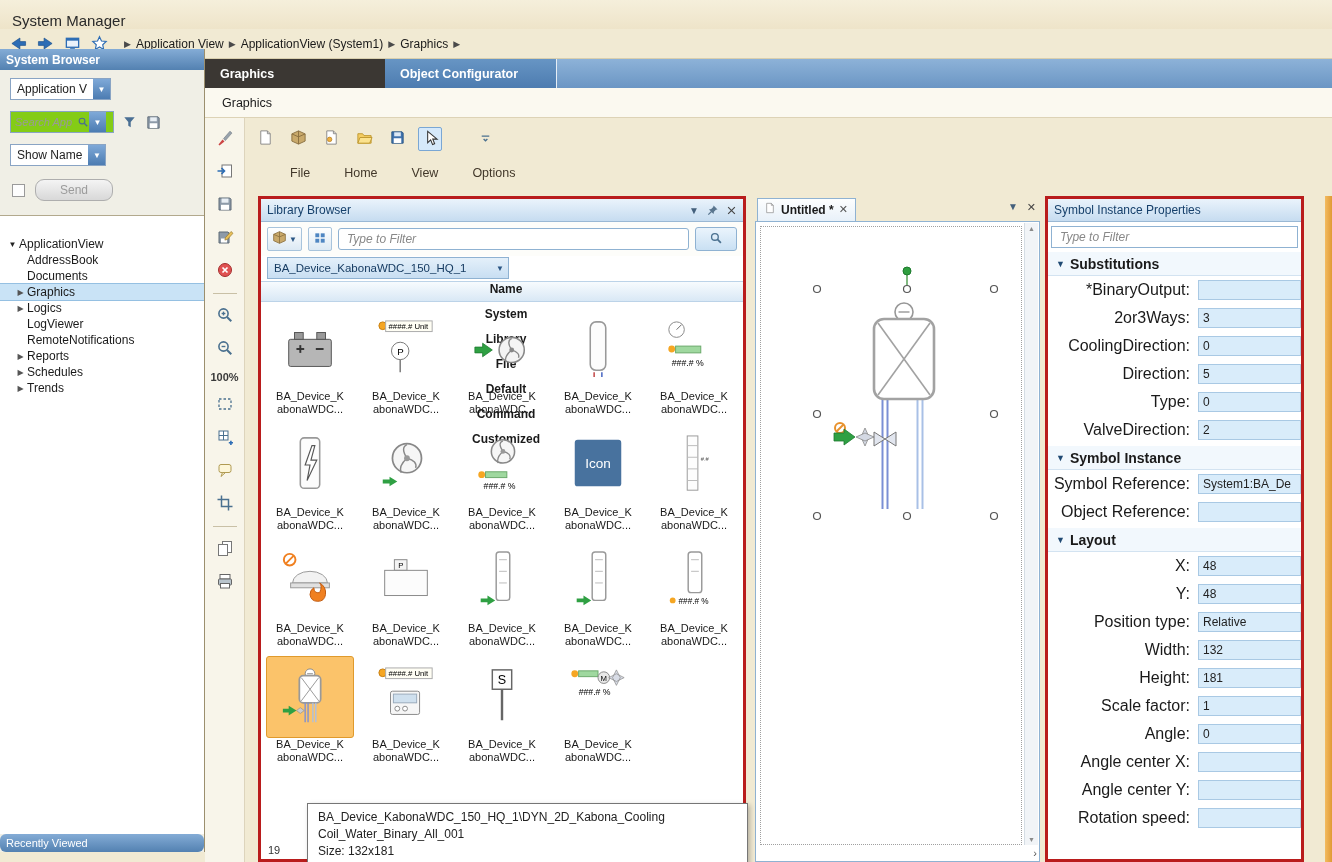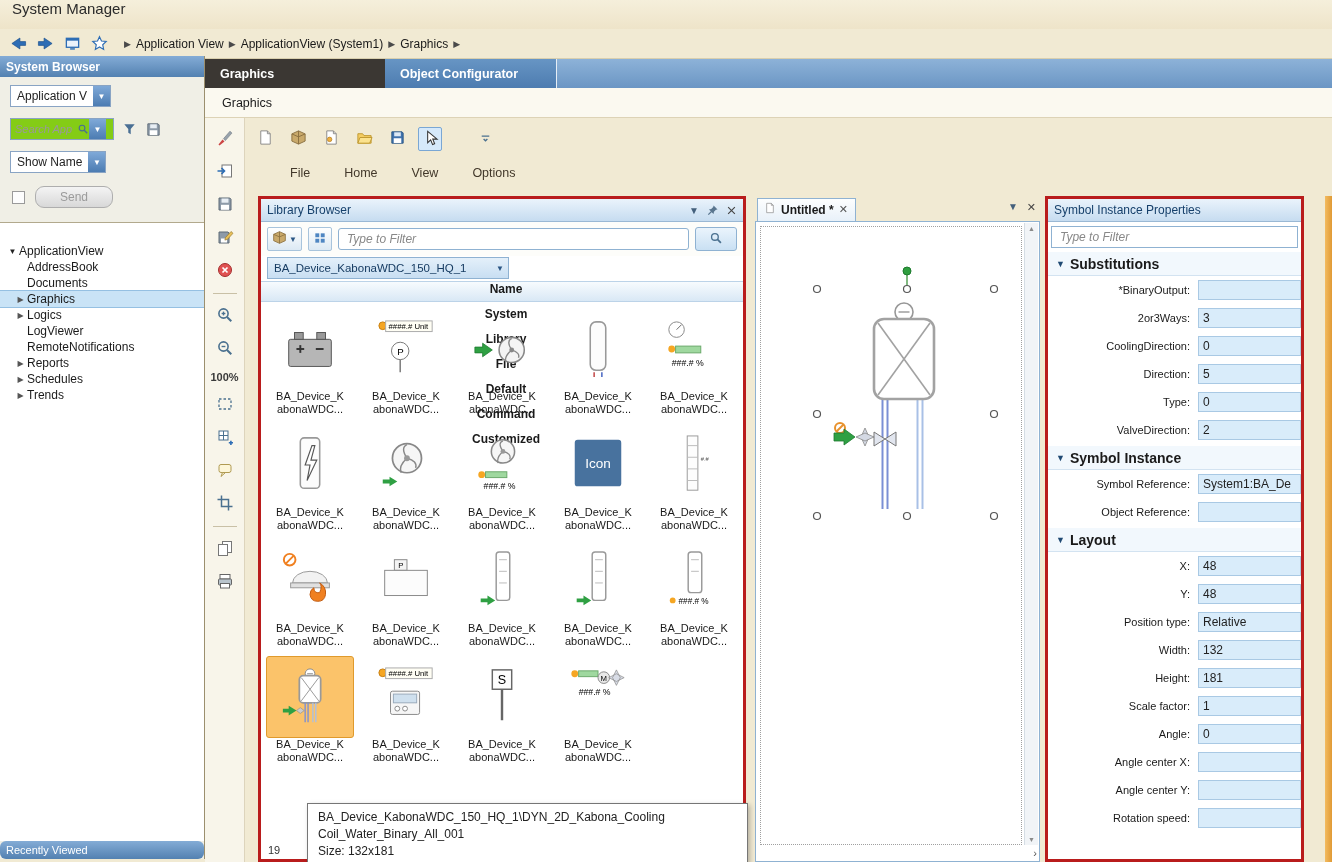--- a/index.html
+++ b/index.html
@@ -2,33 +2,33 @@
 <html><head>
 <meta charset="utf-8">
 <style>
   * { margin:0; padding:0; box-sizing:border-box; font-family:"Liberation Sans", sans-serif; }
   html,body { width:1332px; height:862px; overflow:hidden; }
   body { background:#f1ead3; cursor:default; }
   #app { position:relative; width:1332px; height:862px; background:#f1ead3; font-size:12px; color:#222; }
 
   
   .titlebar { position:absolute; left:0; top:0; width:1332px; height:29px;
-    background:linear-gradient(#f5efdb,#eee4c9); display:flex; align-items:flex-start;
+    background:linear-gradient(#f5efdb,#eee4c9); display:flex; align-items:flex-end;
     padding-left:12px; font-size:15px; color:#2a2a2a; }
   .navbar { position:absolute; left:0; top:29px; width:1332px; height:30px;
     background:#f1ead3; display:flex; align-items:center; gap:3px; padding-left:6px;
     border-bottom:1px solid #d9cfae; }
   .navbtn { width:24px; height:23px; border:none; background:transparent; display:flex;
     align-items:center; justify-content:center; padding:0; }
   .breadcrumb { display:flex; align-items:center; gap:5px; margin-left:10px; }
   .bc-sep { color:#4a4a4a; font-size:9px; }
   .bc-item { color:#1a1a1a; font-size:12px; }
 
   
-  .sidebar { position:absolute; left:0; top:56px; width:205px; height:803px;
+  .sidebar { position:absolute; left:0; top:49px; width:205px; height:803px;
     background:#f0efe6; border-right:1px solid #9b8f6e; }
   .blue-bar { background:linear-gradient(#84acd6,#5381b1); color:#fff; display:flex; align-items:center; }
   .sb-header { height:21px; font-size:12px; font-weight:bold; padding-left:6px; }
   .sb-controls { padding:8px 10px 0 10px; }
   .combo { display:inline-flex; height:22px; background:#fff; border:1px solid #89a4c4; }
   .combo-label { padding:3px 6px 0 6px; font-size:12px; white-space:nowrap; }
   .combo-btn { width:17px; background:linear-gradient(#7fa9d8,#4c7cb2); color:#fff;
     display:flex; align-items:center; justify-content:center; font-size:8px; }
   .search-row { margin-top:11px; display:flex; align-items:center; gap:7px; }
   .search-box { width:104px; height:22px; border:1px solid #89a4c4; background:#84cc16; display:flex; }
@@ -132,21 +132,21 @@
   
   #props { left:1045px; width:259px; }
   .prop-filter { margin:4px 3px 2px 3px; width:calc(100% - 6px); height:22px; border:1px solid #8fb2d2;
     padding:2px 8px; font-size:12px; outline:none; }
   .prop-filter::placeholder { font-style:italic; color:#888; }
   .sec-h { height:24px; display:flex; align-items:center; gap:5px; padding-left:8px;
     background:#f2f8fd; border-bottom:1px solid #d3e3f1; margin-top:2px; }
   .sec-ar { font-size:9px; color:#204a73; }
   .sec-t { font-size:14px; font-weight:bold; color:#1a1a1a; }
   .prow { height:28px; display:flex; align-items:center; }
-  .plabel { width:150px; text-align:right; padding-right:8px; font-size:11px; color:#1a1a1a; white-space:nowrap; }
+  .plabel { width:150px; text-align:right; padding-right:8px; font-size:16px; color:#1a1a1a; white-space:nowrap; }
   .pval { flex:1; height:20px; background:#d9ecfa; border:1px solid #a9c9e4; font-size:12px;
     padding:1px 4px; display:flex; align-items:center; white-space:nowrap; overflow:hidden; }
 
   .right-strip { position:absolute; right:0; top:196px; bottom:0; width:7px;
     background:linear-gradient(90deg,#f3bb60,#e09a35); z-index:9; }
 </style>
 </head>
 <body>
 
 <div id="app">

